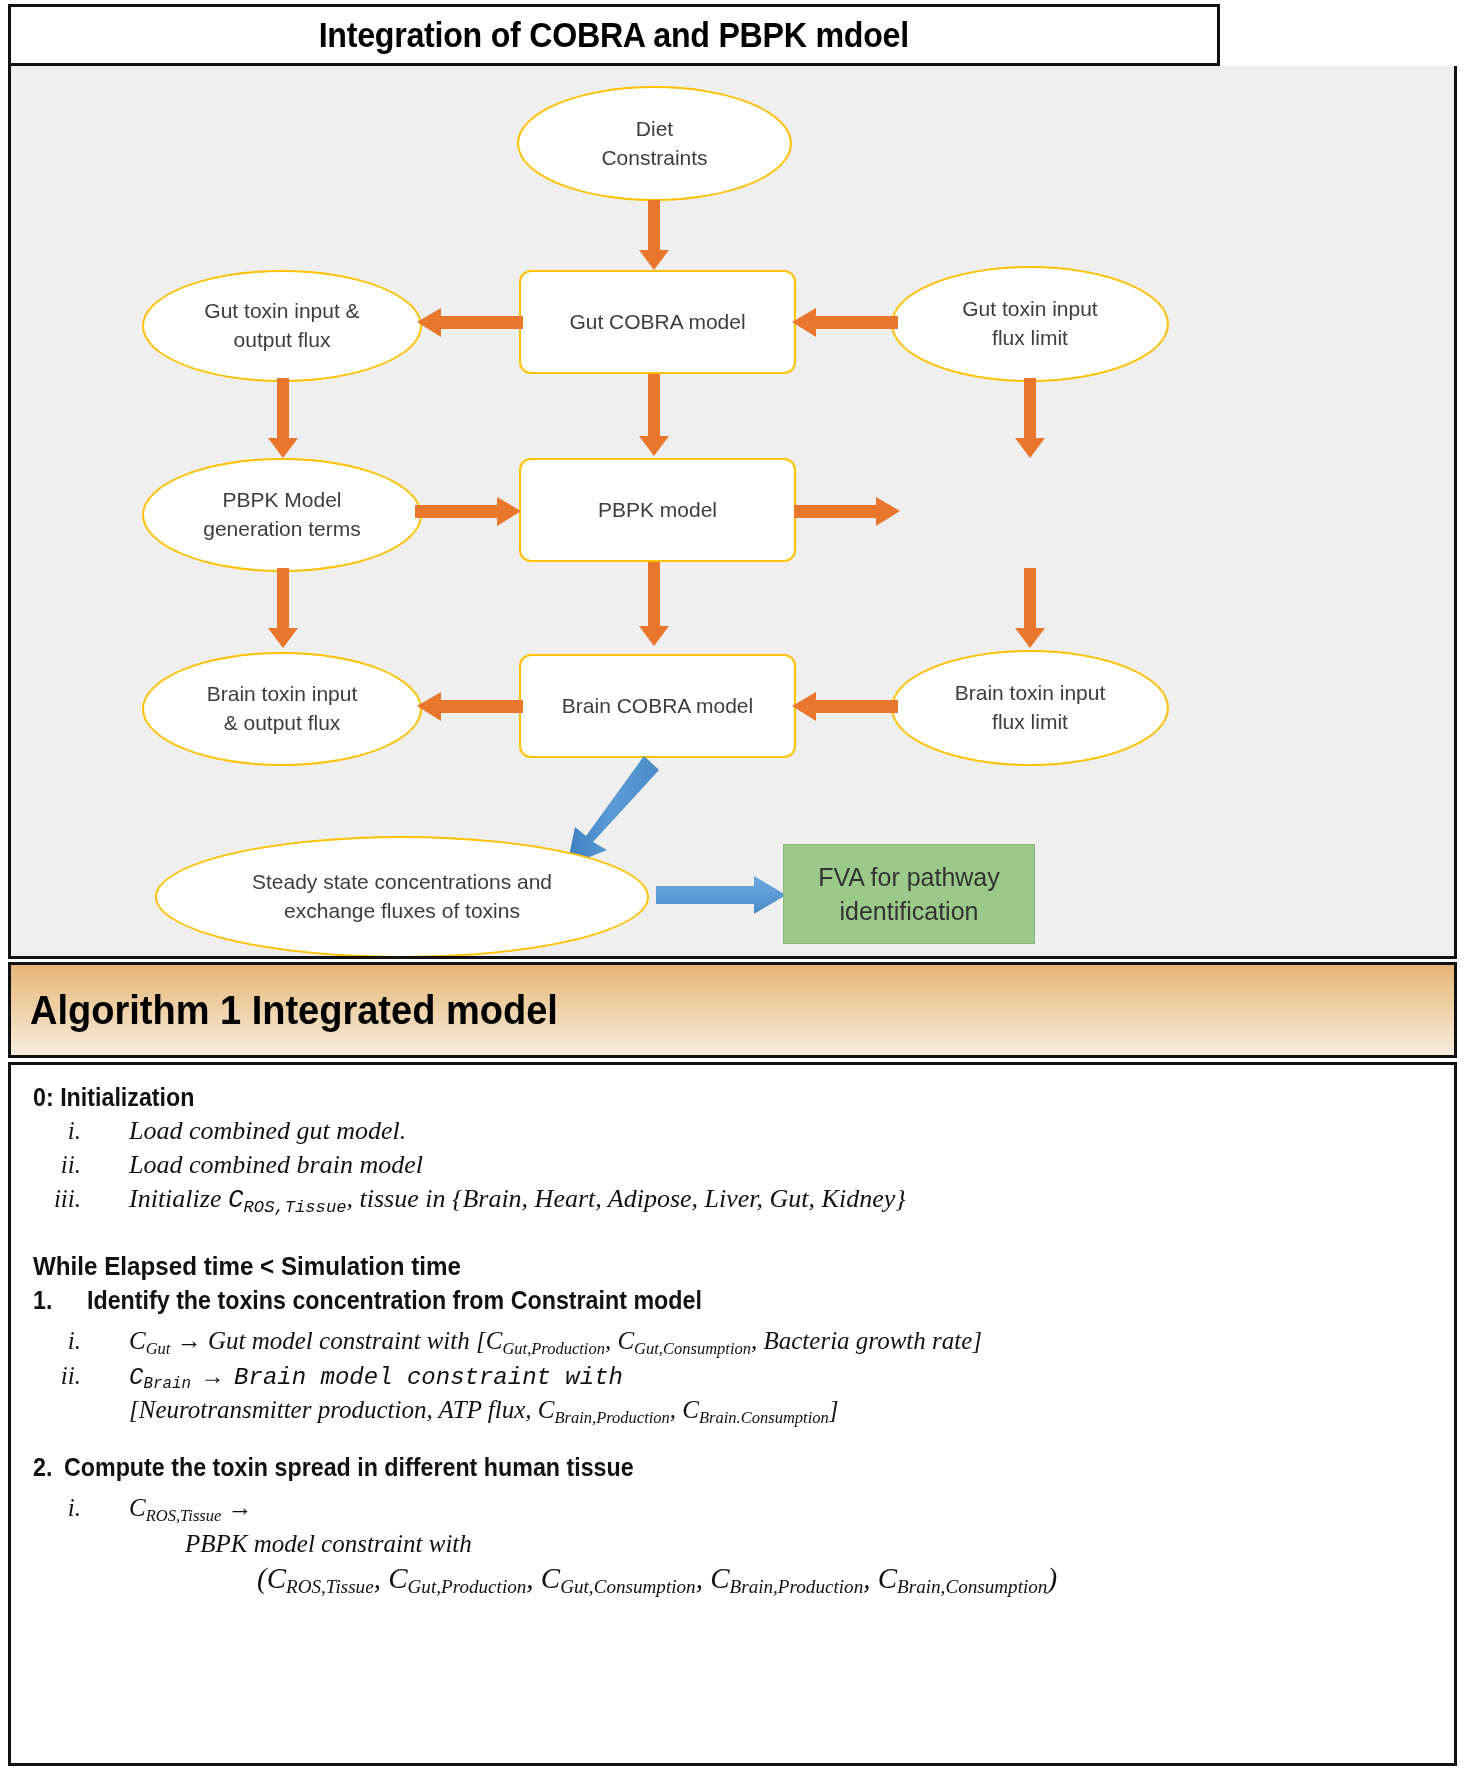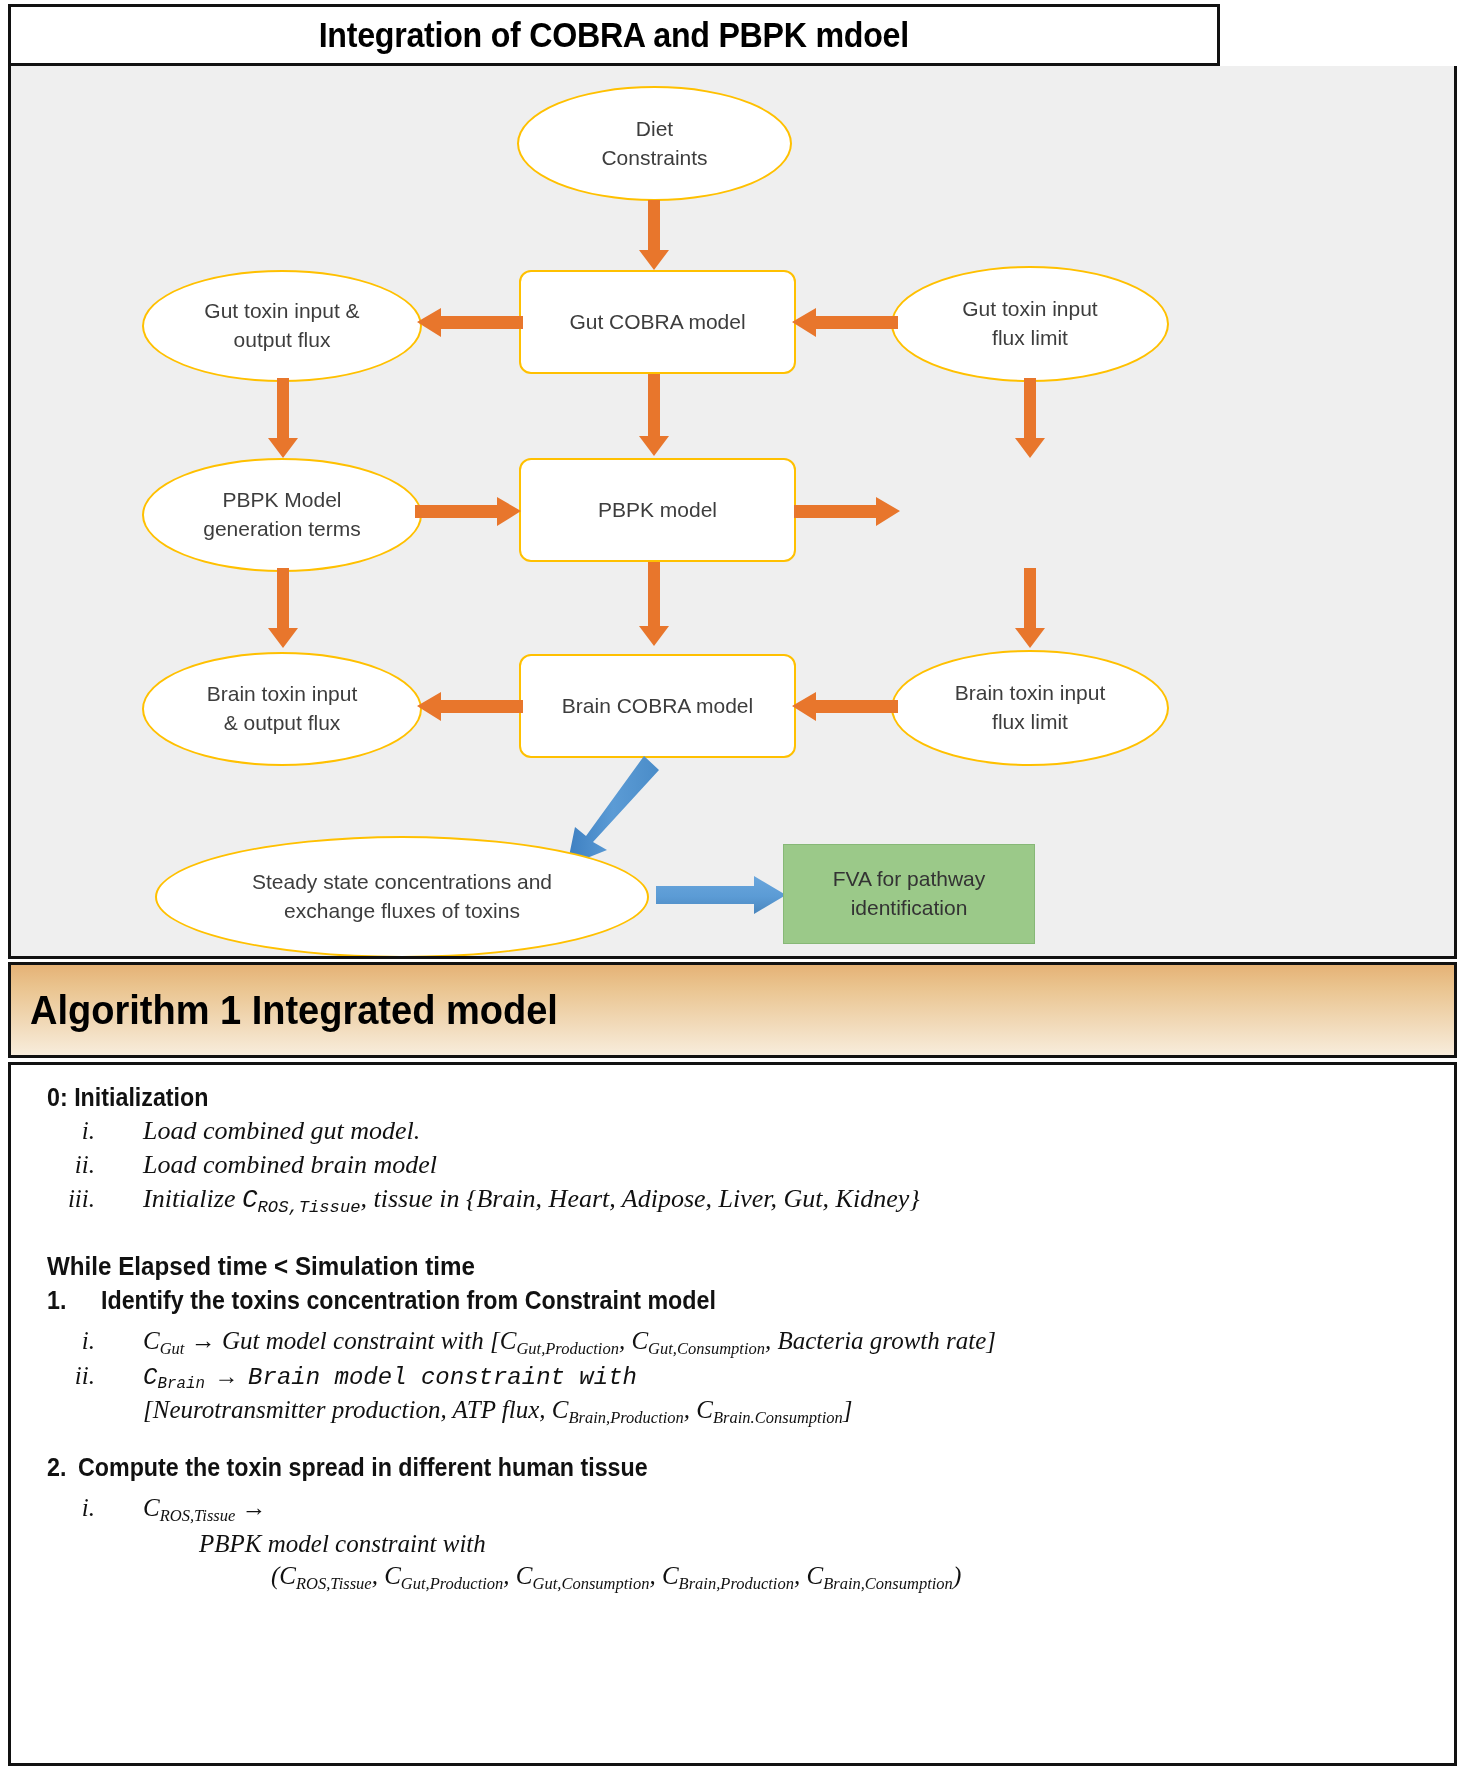--- a/index.html
+++ b/index.html
@@ -112,21 +112,21 @@
   
   #algo-body {
     position: absolute;
     left: 8px;
     top: 1062px;
     width: 1449px;
     height: 704px;
     border: 3px solid #111111;
     box-sizing: border-box;
     background: linear-gradient(to bottom, #e9bd86 0%, #ecc característica 0%, #ecc characteristic 0%, #eac189 10%, #f0d3ab 45%, #f5e4cd 75%, #f4e9dc 100%);
-    padding: 18px 22px 0 36px;
+    padding: 18px 22px 0 22px;
     overflow: hidden;
   }
 
   .alg-head {
     font-family: "Liberation Sans", sans-serif;
     font-weight: bold;
     font-size: 25px;
     color: #111111;
     transform: scaleX(0.93);
     transform-origin: left center;
@@ -309,21 +309,21 @@
           <linearGradient id="bluegrad2" x1="0" y1="0" x2="0" y2="1">
             <stop offset="0%" stop-color="#6aa6dc"></stop>
             <stop offset="55%" stop-color="#5b9bd5"></stop>
             <stop offset="100%" stop-color="#4a86bd"></stop>
           </linearGradient>
         </defs>
         <polygon points="130,21 98,2 98,12 0,12 0,30 98,30 98,40" fill="url(#bluegrad2)"></polygon>
       </svg>
     </div>
 
-    <div class="node green" style="left:772px; top:778px; width:252px; height:100px; font-size:21px;">
+    <div class="node green" style="left:772px; top:778px; width:252px; height:100px; font-size:25px;">
       <span>FVA for pathway<br>identification</span>
     </div>
 
   </div>
 
   <div id="algo-header">
     <div id="algo-header-text">Algorithm 1 Integrated model</div>
   </div>
 
   <div id="algo-body">
@@ -381,18 +381,18 @@
       <div class="rbody alg-serif" style="font-size:25px;">C<span class="sub">ROS,Tissue</span> →</div>
     </div>
 
     <div class="rowline" style="margin-top:4px;">
       <div class="rn"></div>
       <div class="rbody alg-serif" style="font-size:25px; padding-left:56px;">PBPK model constraint with</div>
     </div>
 
     <div class="rowline" style="margin-top:4px;">
       <div class="rn"></div>
-      <div class="rbody alg-serif" style="font-size:25px; padding-left:128px;">(C<span class="sub">ROS,Tissue</span>, C<span class="sub">Gut,Production</span>, C<span class="sub">Gut,Consumption</span>, C<span class="sub">Brain,Production</span>, C<span class="sub">Brain,Consumption</span>)</div>
+      <div class="rbody alg-serif" style="font-size:29px; padding-left:128px;">(C<span class="sub">ROS,Tissue</span>, C<span class="sub">Gut,Production</span>, C<span class="sub">Gut,Consumption</span>, C<span class="sub">Brain,Production</span>, C<span class="sub">Brain,Consumption</span>)</div>
     </div>
 
   </div>
 
 </div>
 
 </body></html>

